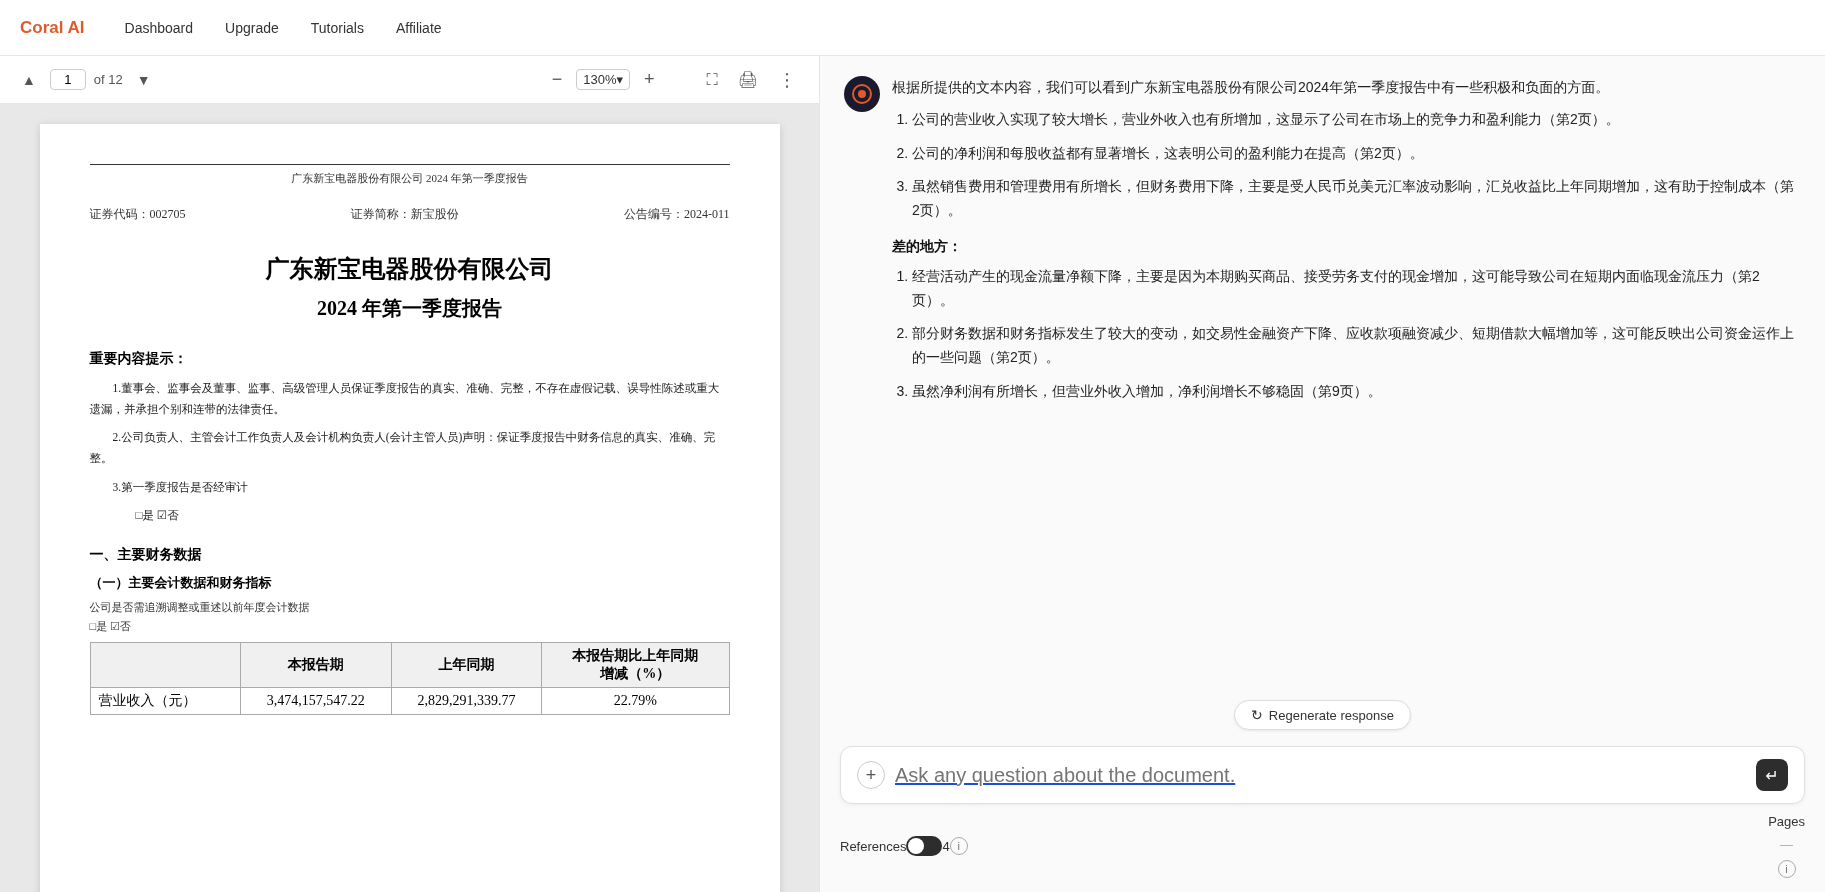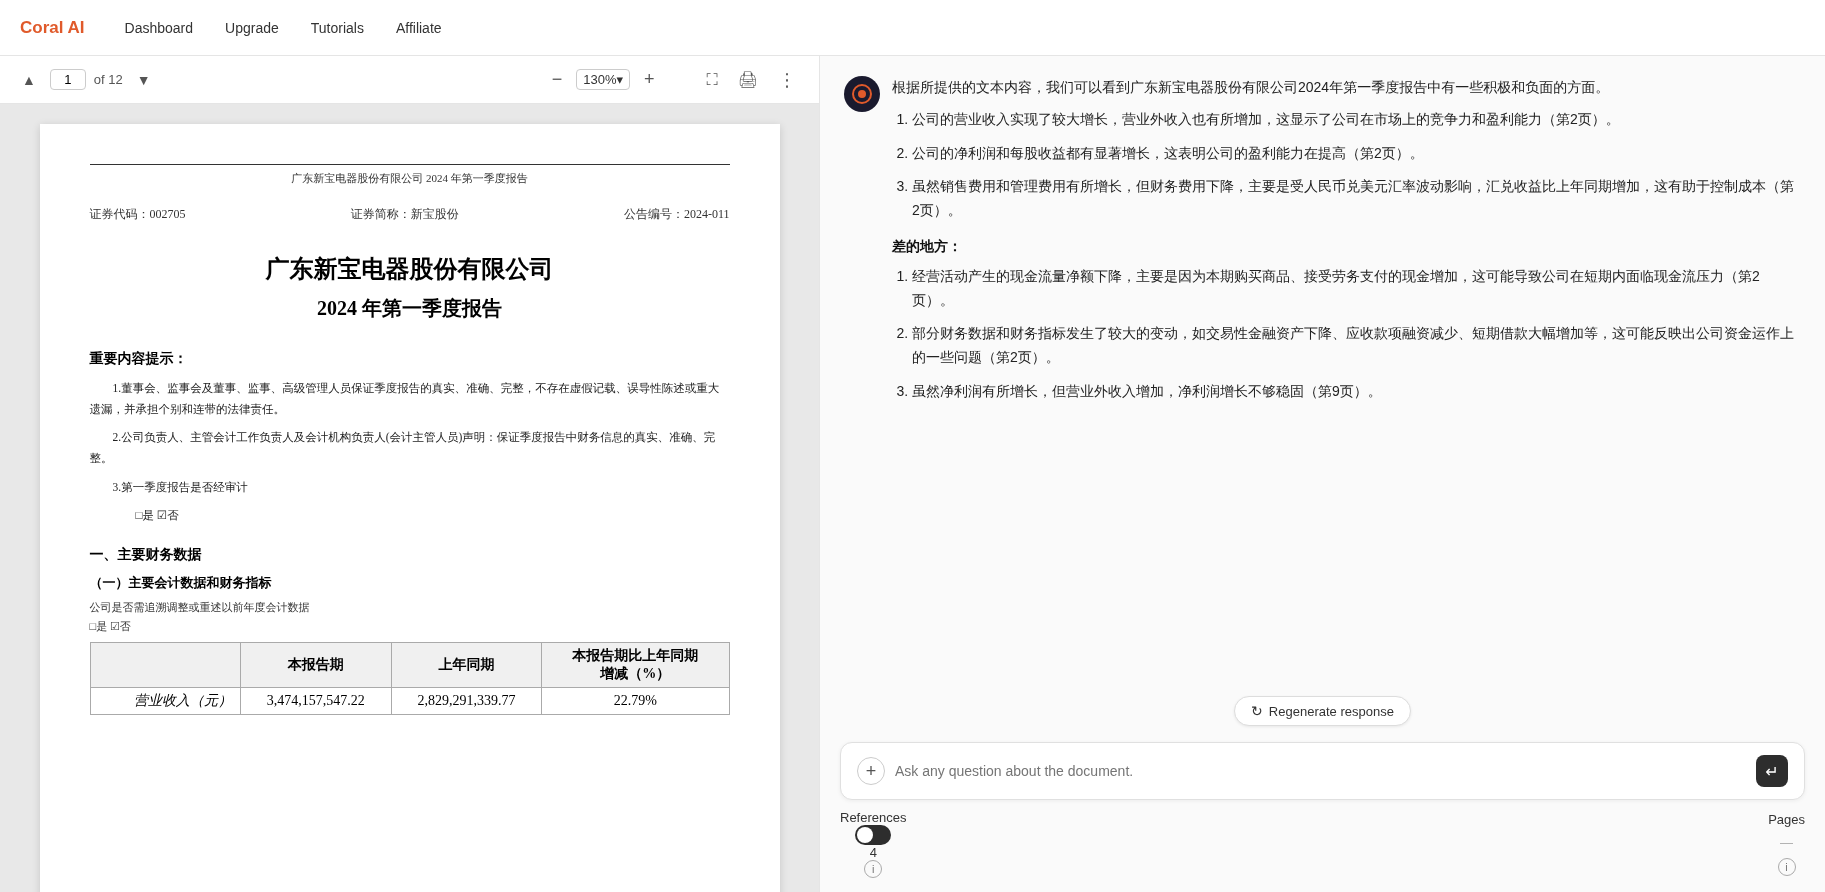--- a/index.html
+++ b/index.html
@@ -180,22 +180,21 @@
     .pdf-table th, .pdf-table td {
       border: 1px solid #aaa;
       padding: 4px 8px;
       text-align: center;
     }
     .pdf-table th {
       background: #f0f0f0;
       font-weight: bold;
     }
     .pdf-table td:first-child {
-      text-align: right;
-      font-style: italic;
+      text-align: left;
     }
 
     
     .pdf-content::-webkit-scrollbar { width: 8px; }
     .pdf-content::-webkit-scrollbar-track { background: #ddd; }
     .pdf-content::-webkit-scrollbar-thumb { background: #aaa; border-radius: 4px; }
 
     
     .chat-panel {
       flex: 1;
@@ -302,23 +301,24 @@
       align-items: center;
       justify-content: center;
       font-size: 18px;
       color: #555;
       flex-shrink: 0;
     }
     .chat-input {
       flex: 1;
       border: none;
       outline: none;
-      font-size: 14px;
+      font-size: 20px;
       color: #1d4ed8;
       background: transparent;
+      text-decoration: underline;
     }
     .chat-send-btn {
       width: 32px;
       height: 32px;
       border-radius: 8px;
       background: #2d2d2d;
       border: none;
       cursor: pointer;
       display: flex;
       align-items: center;
@@ -334,21 +334,20 @@
       align-items: center;
       justify-content: space-between;
       padding: 10px 20px 14px;
       flex-shrink: 0;
     }
     .footer-references {
       display: flex;
       align-items: center;
       font-size: 13px;
       color: #333;
-      flex-direction: column;
     }
     .toggle-switch {
       width: 36px;
       height: 20px;
       background: #2d2d2d;
       border-radius: 10px;
       position: relative;
       cursor: pointer;
     }
     .toggle-switch::after {

